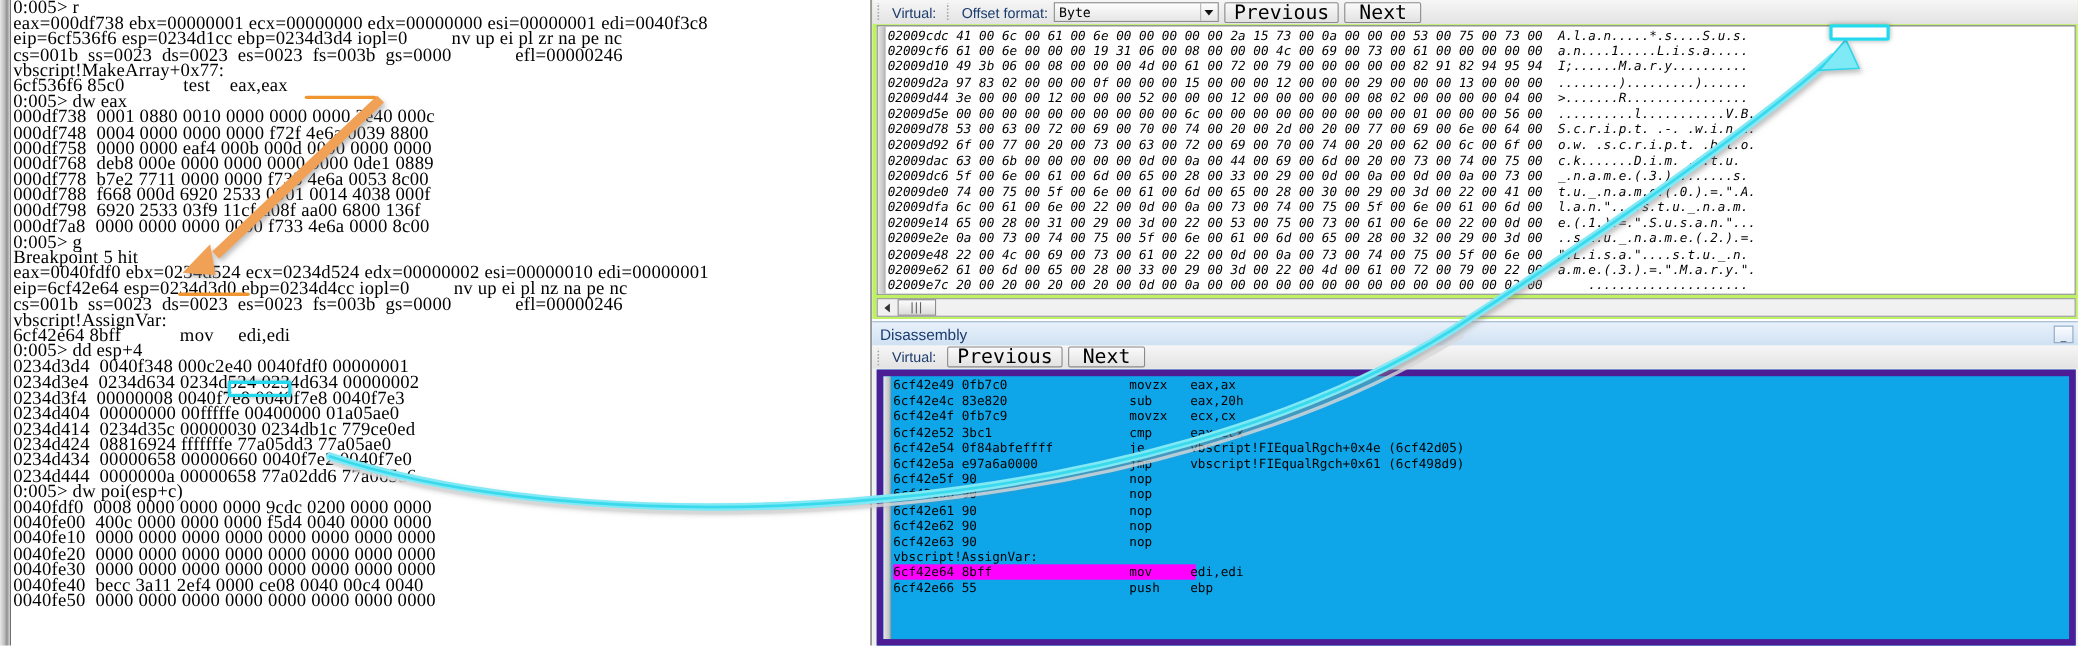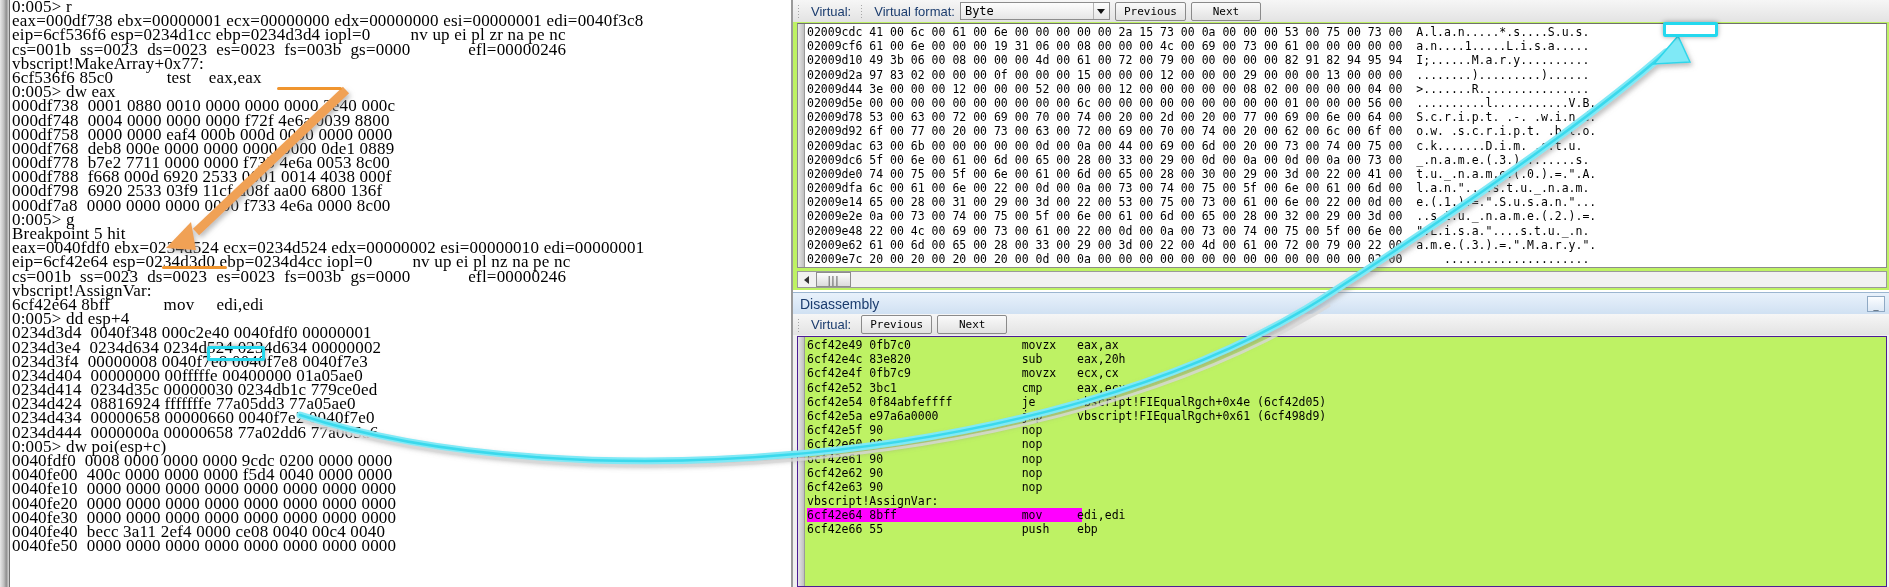--- a/index.html
+++ b/index.html
@@ -83,40 +83,40 @@
   }
   .tb-select .arrow i{
     display:block;width:0;height:0;border-left:4px solid transparent;
     border-right:4px solid transparent;border-top:5px solid #111;
   }
   .tb-btn{
     height:19px;min-width:70px;margin-left:5px;
     background:linear-gradient(to bottom,#fafafa,#e2e2e2);
     border:1px solid #8a8a8a;border-radius:2px;box-sizing:border-box;
     font-family:"DejaVu Sans Mono","Liberation Mono",monospace;
-    font-size:11px;color:#000;
+    font-size:18px;color:#000;
     display:flex;align-items:center;justify-content:center;
     padding:0 8px;
   }
 
   
   #memory-body{
     position:absolute;left:4px;top:23px;right:2px;bottom:22px;
     background:#ffffff;border:1px solid #8c8c8c;border-top-color:#6f6f6f;
     overflow:hidden;
   }
   .dump-scrollbar-left{
     position:absolute;left:0;top:0;width:6px;height:100%;
     background:linear-gradient(to right,#e7e7e7,#bfbfbf);
     border-right:1px solid #9b9b9b;
   }
   #memory-rows{
     position:absolute;left:9px;top:1px;right:0;bottom:0;
     font-family:"DejaVu Sans Mono","Liberation Mono",monospace;
-    font-size:11.5px;line-height:14.2px;white-space:pre;color:#000;
+    font-size:11.5px;line-height:14.2px;white-space:pre;color:#000;font-style:italic;
   }
   .mrow{height:14.2px;}
   .mrow .addr{}
   .mrow .hex{}
   .mrow .asc{letter-spacing:0px;}
 
   #memory-hscroll{
     position:absolute;left:4px;bottom:2px;right:2px;height:17px;
     background:#f1f1f1;border:1px solid #9a9a9a;box-sizing:border-box;
     display:flex;align-items:center;
@@ -156,21 +156,21 @@
     border:1px solid #8fa9c4;background:linear-gradient(to bottom,#fbfdff,#dce8f5);
     display:flex;align-items:flex-end;justify-content:center;font-size:9px;color:#234;
   }
   #disasm-toolbar{
     position:absolute;left:0;top:22px;height:21px;width:100%;
     background:linear-gradient(to bottom,#f6f6f6,#e3e3e3);
     display:flex;align-items:center;
   }
   #disasm-body{
     position:absolute;left:4px;top:44px;right:2px;bottom:0px;
-    background:#bef264;border:1px solid #4c1d95;overflow:hidden;
+    background:#0ea5e9;border:6px solid #4c1d95;overflow:hidden;
   }
   #disasm-rows{
     position:absolute;left:9px;top:1px;right:0;bottom:0;
     font-family:"DejaVu Sans Mono","Liberation Mono",monospace;
     font-size:11.5px;line-height:14.2px;white-space:pre;color:#000;
   }
   .drow{height:14.2px;}
   .drow.current{background:#ff00ff;color:#000;width:275px;}
 
   
@@ -195,21 +195,21 @@
   </div>
 
   <div id="right-col">
 
     <div id="memory-panel">
 
       <div class="toolbar-row">
         <div class="grip"></div>
         <div class="tb-label">Virtual:</div>
         <div class="grip"></div>
-        <div class="tb-label">Virtual format:</div>
+        <div class="tb-label">Offset format:</div>
         <div class="tb-select">
           <span>Byte</span>
           <span class="arrow">
               <i></i>
             </span>
         </div>
         <div class="tb-btn">Previous</div>
         <div class="tb-btn">Next</div>
       </div>
 

